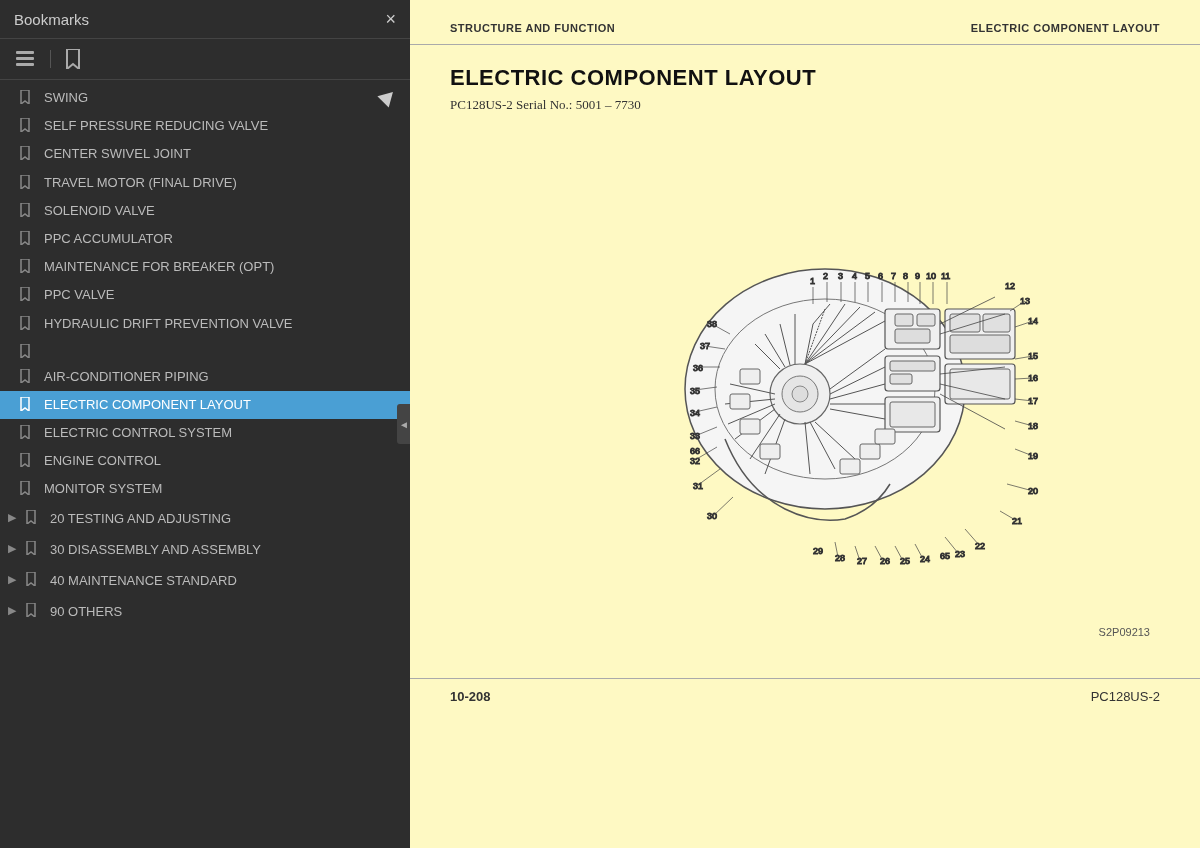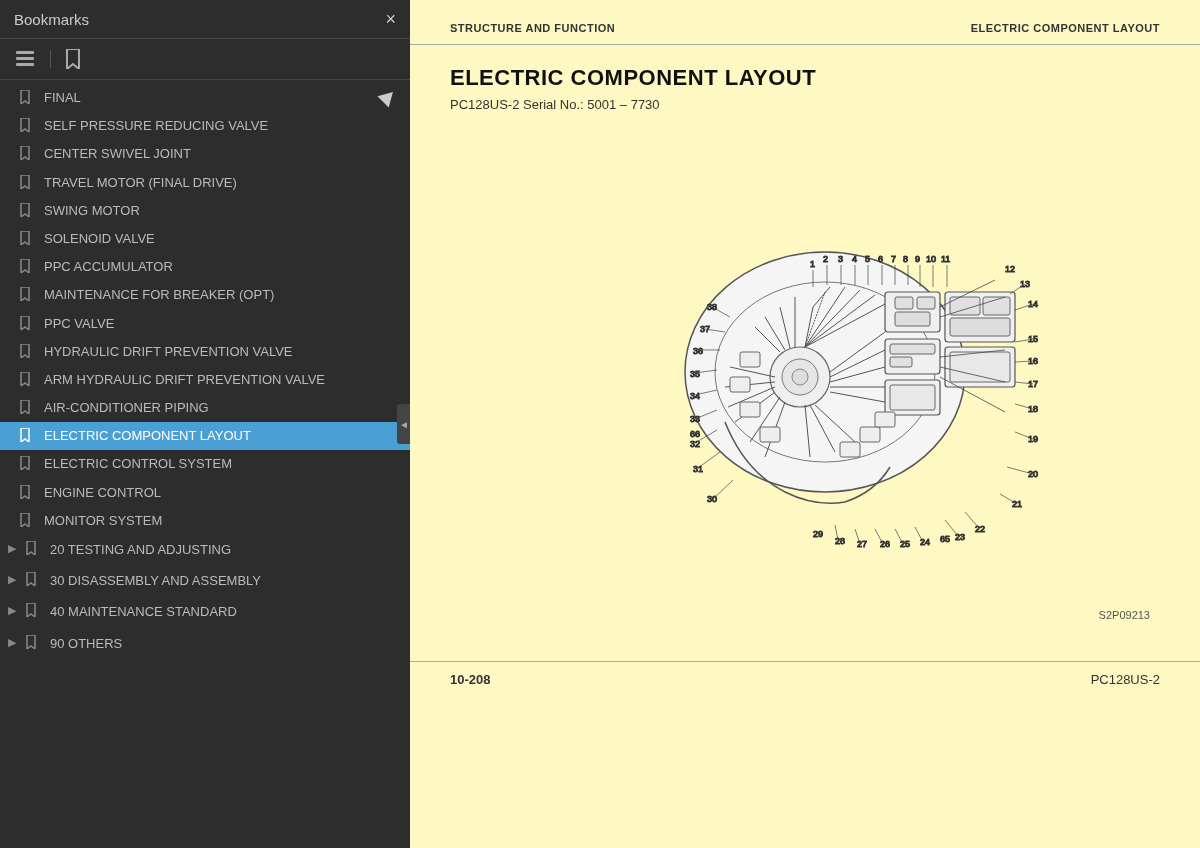--- a/index.html
+++ b/index.html
@@ -228,21 +228,22 @@
       font-size: 22px;
       font-weight: bold;
       color: #111;
       margin-bottom: 6px;
       letter-spacing: 0.5px;
     }
 
     .doc-subtitle {
       font-size: 13px;
       color: #333;
-      margin-bottom: 20px;
+      margin-bottom: 36px;
+      font-family: Liberation Serif, serif;
     }
 
     .diagram-container {
       width: 100%;
       display: flex;
       justify-content: center;
       margin-bottom: 10px;
     }
 
     .diagram-svg {
@@ -319,21 +320,21 @@
   </div>
 
   <div class="sidebar-list">
 
     <div id="bm-clss" class="bookmark-item">
       <span class="bookmark-icon">
         <svg width="10" height="14" viewBox="0 0 10 14">
             <path d="M1 0 h8 v14 l-4-3 -4 3 Z" fill="none" stroke="#888" stroke-width="1.5"></path>
           </svg>
       </span>
-      <span class="bookmark-label">FINAL</span>
+      <span class="bookmark-label">SWING</span>
     </div>
     <div class="bookmark-item">
       <span class="bookmark-icon">
         <svg width="10" height="14" viewBox="0 0 10 14">
             <path d="M1 0 h8 v14 l-4-3 -4 3 Z" fill="none" stroke="#888" stroke-width="1.5"></path>
           </svg>
       </span>
       <span class="bookmark-label">SELF PRESSURE REDUCING VALVE</span>
     </div>
     <div class="bookmark-item">
@@ -351,28 +352,20 @@
           </svg>
       </span>
       <span class="bookmark-label">TRAVEL MOTOR (FINAL DRIVE)</span>
     </div>
     <div class="bookmark-item">
       <span class="bookmark-icon">
         <svg width="10" height="14" viewBox="0 0 10 14">
             <path d="M1 0 h8 v14 l-4-3 -4 3 Z" fill="none" stroke="#888" stroke-width="1.5"></path>
           </svg>
       </span>
-      <span class="bookmark-label">SWING MOTOR</span>
-    </div>
-    <div class="bookmark-item">
-      <span class="bookmark-icon">
-        <svg width="10" height="14" viewBox="0 0 10 14">
-            <path d="M1 0 h8 v14 l-4-3 -4 3 Z" fill="none" stroke="#888" stroke-width="1.5"></path>
-          </svg>
-      </span>
       <span class="bookmark-label">SOLENOID VALVE</span>
     </div>
     <div class="bookmark-item">
       <span class="bookmark-icon">
         <svg width="10" height="14" viewBox="0 0 10 14">
             <path d="M1 0 h8 v14 l-4-3 -4 3 Z" fill="none" stroke="#888" stroke-width="1.5"></path>
           </svg>
       </span>
       <span class="bookmark-label">PPC ACCUMULATOR</span>
     </div>
@@ -399,21 +392,20 @@
           </svg>
       </span>
       <span class="bookmark-label">HYDRAULIC DRIFT PREVENTION VALVE</span>
     </div>
     <div class="bookmark-item">
       <span class="bookmark-icon">
         <svg width="10" height="14" viewBox="0 0 10 14">
             <path d="M1 0 h8 v14 l-4-3 -4 3 Z" fill="none" stroke="#888" stroke-width="1.5"></path>
           </svg>
       </span>
-      <span class="bookmark-label">ARM HYDRAULIC DRIFT PREVENTION VALVE</span>
     </div>
     <div class="bookmark-item">
       <span class="bookmark-icon">
         <svg width="10" height="14" viewBox="0 0 10 14">
             <path d="M1 0 h8 v14 l-4-3 -4 3 Z" fill="none" stroke="#888" stroke-width="1.5"></path>
           </svg>
       </span>
       <span class="bookmark-label">AIR-CONDITIONER PIPING</span>
     </div>
     <div class="bookmark-item active">

